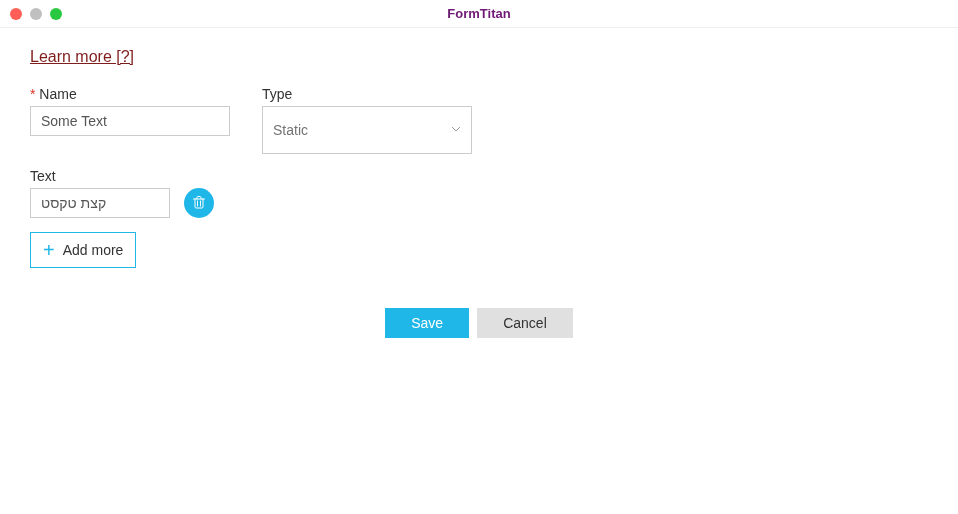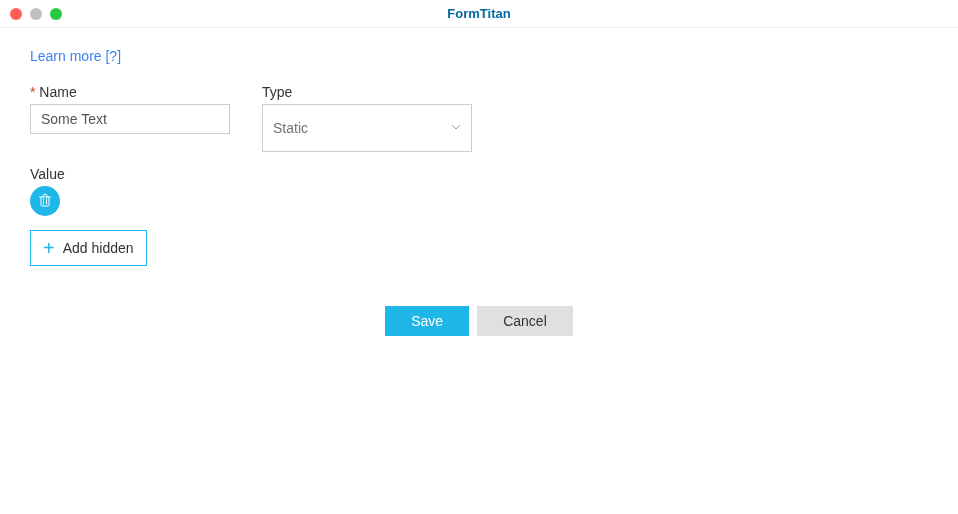--- a/index.html
+++ b/index.html
@@ -33,39 +33,40 @@
     }
     .tl-close { background: #ff5f57; }
     .tl-min { background: #c0c0c0; }
     .tl-max { background: #28c840; }
     .window-title {
       position: absolute;
       left: 50%;
       transform: translateX(-50%);
       font-size: 13px;
       font-weight: 600;
-      color: #0369a1;
+      color: #701a75;
     }
     .content {
       padding: 20px 30px;
     }
     .header-row {
       display: flex;
       justify-content: space-between;
       align-items: center;
       margin-bottom: 20px;
     }
     .page-title {
       font-size: 24px;
       font-weight: 400;
       color: #222;
     }
     .learn-more {
-      color: #3b82f6;
-      font-size: 14px;
+      color: #7f1d1d;
+      font-size: 16px;
+      text-decoration: underline;
       cursor: pointer;
     }
     .form-row {
       display: flex;
       gap: 32px;
       margin-bottom: 14px;
     }
     .field-group {
       display: flex;
       flex-direction: column;
@@ -205,34 +206,35 @@
         <span class="select-chevron">
           <svg width="12" height="12" viewBox="0 0 12 12">
               <path d="M2 4 L6 8 L10 4" stroke="#999" stroke-width="1" fill="none"></path>
             </svg>
         </span>
       </div>
     </div>
   </div>
 
   <div class="field-group">
-    <label class="field-label">Value</label>
+    <label class="field-label">Text</label>
     <div class="value-row">
+      <input type="text" class="text-input value-input" value="קצת טקסט" style="">
       <button class="delete-btn">
         <span>
           <svg width="14" height="14" viewBox="0 0 14 14">
             <path d="M3 4 L3 12 C3 12.5 3.5 13 4 13 L10 13 C10.5 13 11 12.5 11 12 L11 4 M1.5 4 L12.5 4 M5 4 L5 2.5 C5 2 5.5 1.5 6 1.5 L8 1.5 C8.5 1.5 9 2 9 2.5 L9 4 M5.5 6 L5.5 11 M8.5 6 L8.5 11" stroke="#fff" stroke-width="1" fill="none" stroke-linecap="round"></path>
           </svg>
         </span>
       </button>
     </div>
   </div>
 
   <button class="add-field-btn">
     <span class="plus-icon">+</span>
-    <span>Add hidden</span>
+    <span>Add more</span>
   </button>
 
   <div class="footer-buttons">
     <button class="btn btn-primary">Save</button>
     <button class="btn btn-secondary">Cancel</button>
   </div>
 </div>
 
 </body></html>

